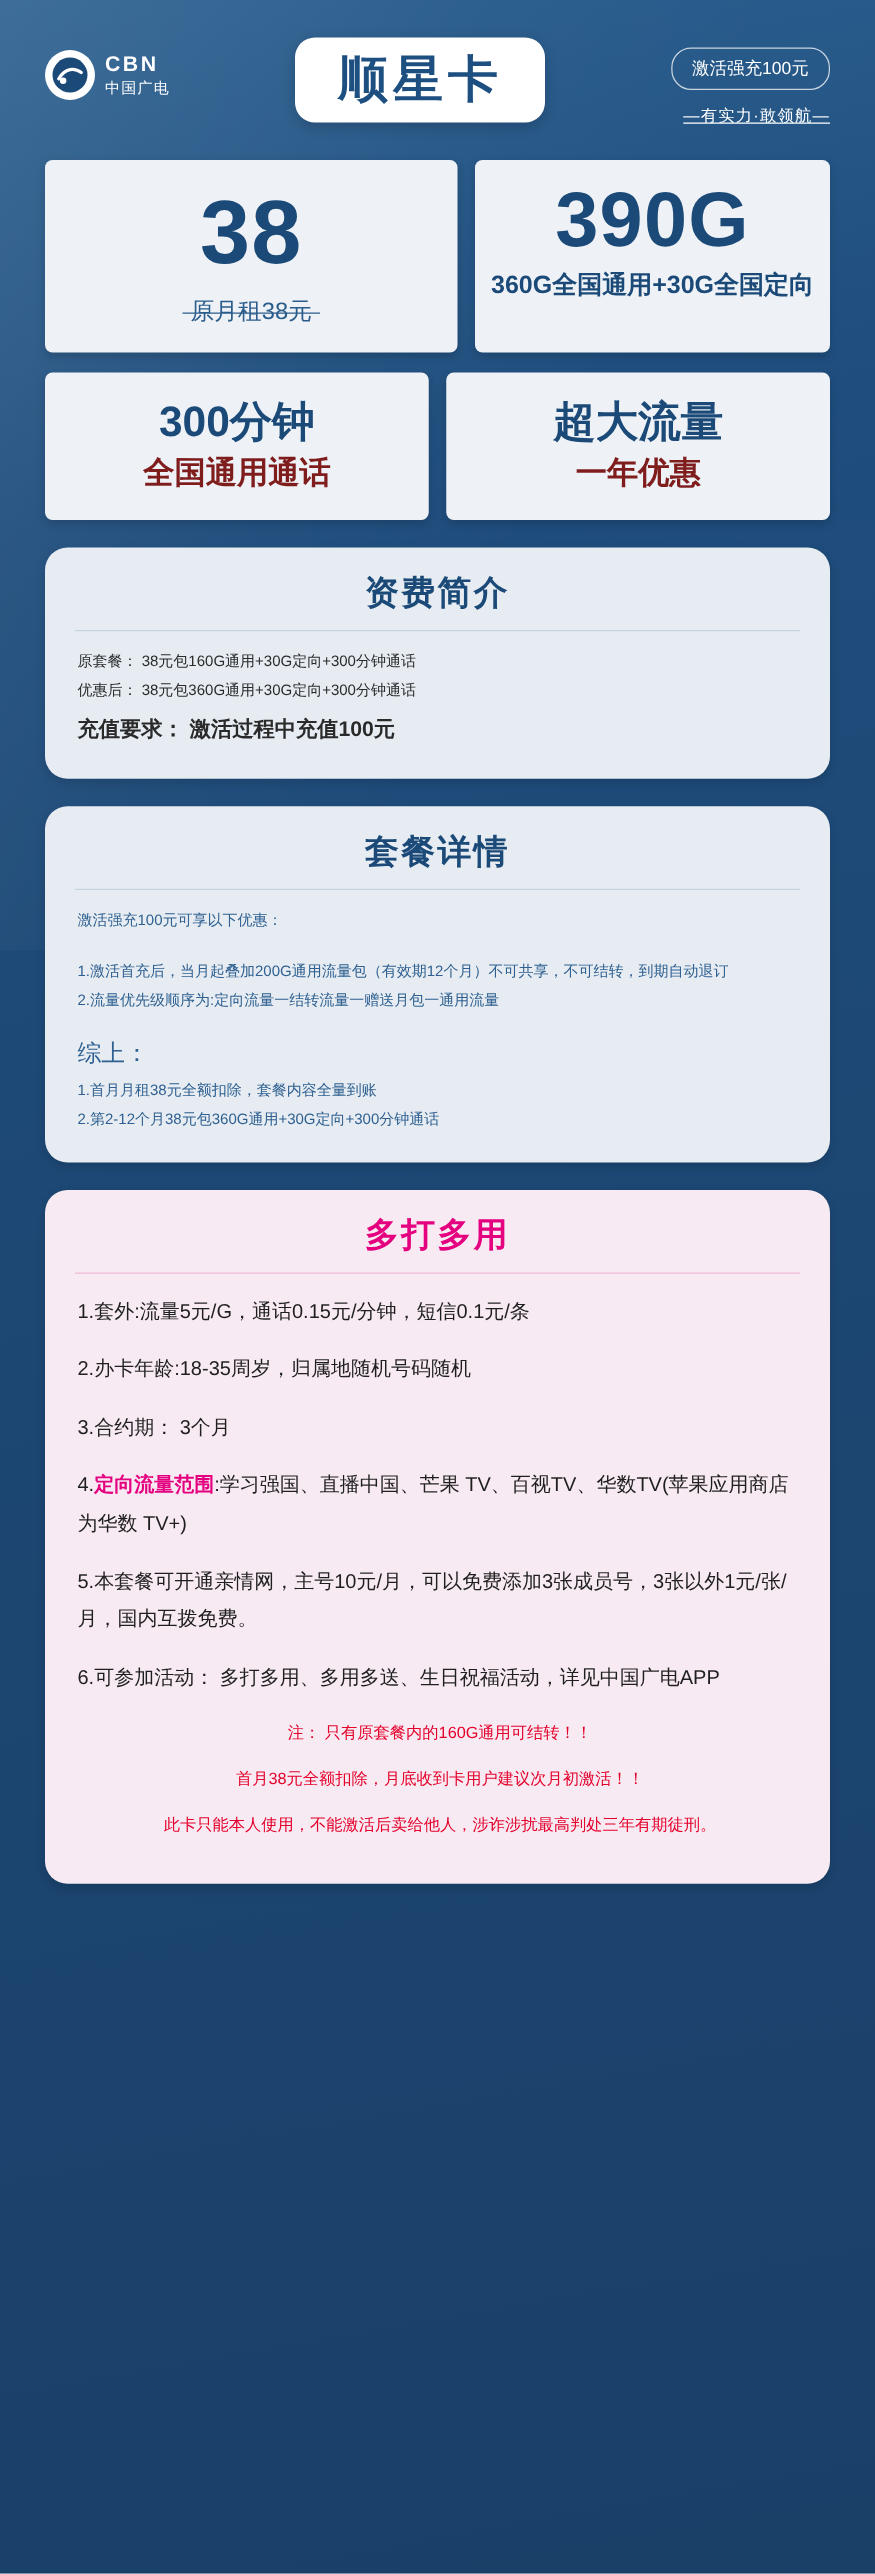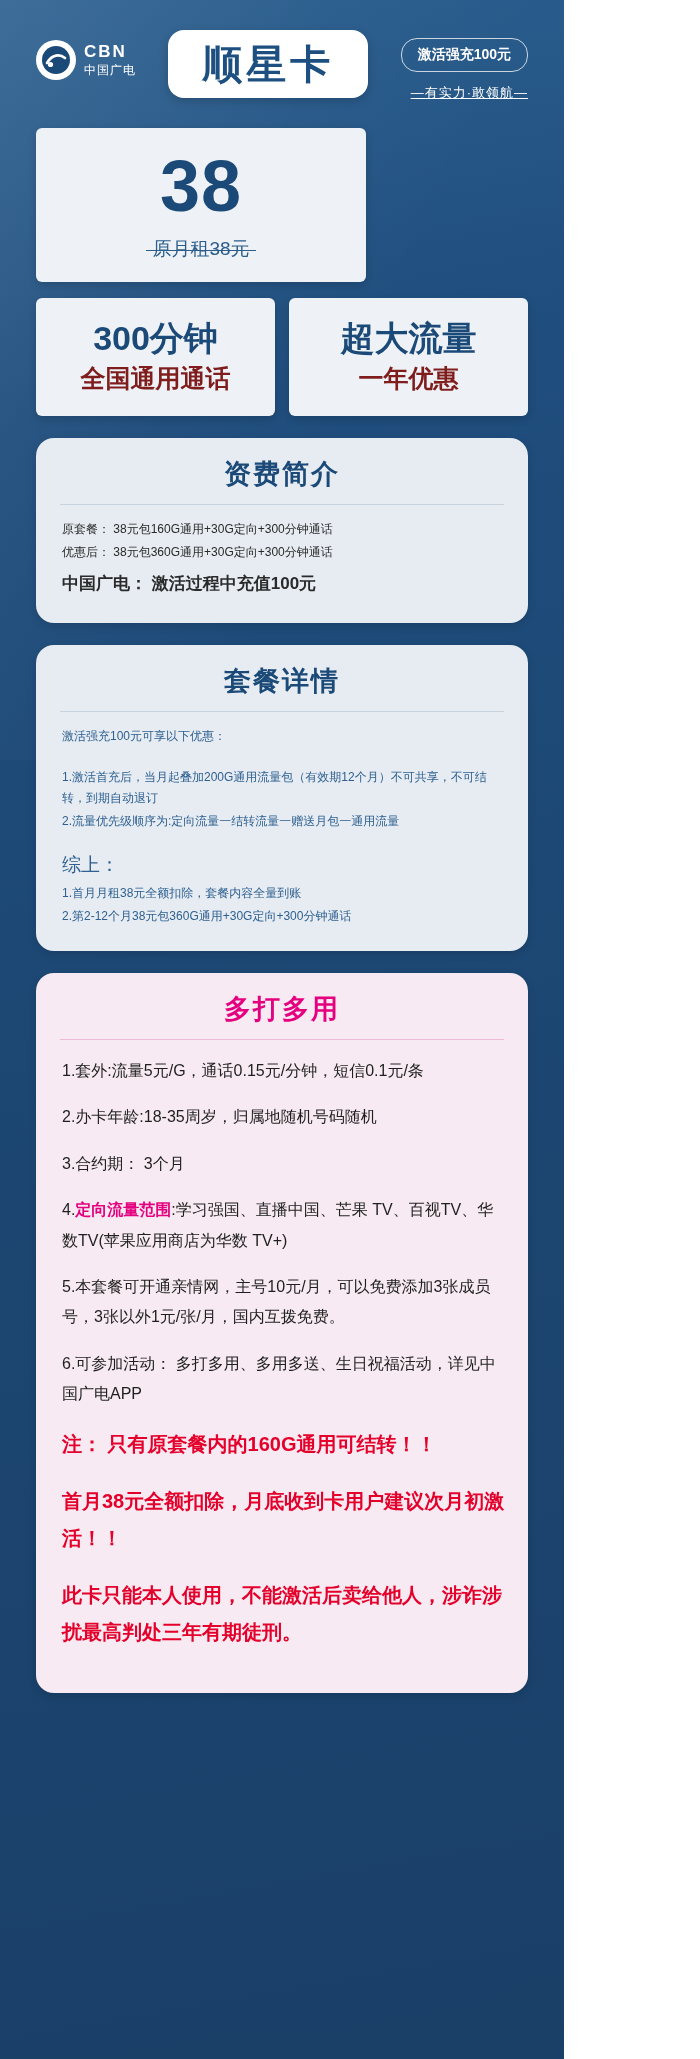--- a/index.html
+++ b/index.html
@@ -2,21 +2,21 @@
 <html><head>
 <meta charset="utf-8">
 <style>
   * { box-sizing: border-box; }
   html, body {
     margin: 0; padding: 0;
     background: #ffffff;
     font-family: "Liberation Sans", sans-serif;
   }
   .page {
-    width: 564px;
+    width: 700px;
     min-height: 2059px;
     position: relative;
     background: linear-gradient(170deg, #2b5f8f 0%, #1f4d7d 20%, #1c4570 60%, #1a4068 100%);
     overflow: hidden;
     padding: 0 0 40px 0;
   }
   
   .page::before {
     content: "";
     position: absolute;
@@ -64,21 +64,21 @@
     display: block;
     line-height: 1.1;
   }
 
   .header-right { display: flex; flex-direction: column; align-items: flex-end; gap: 12px; padding-top: 12px; }
   .pill {
     border: 1px solid rgba(255,255,255,0.75);
     border-radius: 16px;
     color: #ffffff;
     font-size: 14px;
-    font-weight: bold;
+    font-weight: normal;
     padding: 7px 16px;
     white-space: nowrap;
   }
   .slogan {
     color: #ffffff;
     font-size: 13px;
     letter-spacing: 1px;
     white-space: nowrap;
     text-decoration: underline;
   }
@@ -202,25 +202,26 @@
 
   .tip-line {
     color: #1f1f1f;
     font-size: 16px;
     line-height: 1.9;
     margin-left: 4px;
   }
   .tip-line .hl { color: #e4007f; font-weight: bold; }
   .warn {
     color: #e4002b;
-    font-weight: bold;
-    font-size: 20px;
+    font-weight: normal;
+    font-size: 13px;
     line-height: 1.85;
     margin-left: 4px;
     margin-top: 8px;
+    text-align: center;
   }
   .warn.first { margin-top: 14px; }
 </style>
 </head>
 <body>
 
 <div class="page">
   <div class="inner">
 
     <div class="header">
@@ -246,39 +247,43 @@
         <div class="pill">激活强充100元</div>
         <div class="slogan">—有实力·敢领航—</div>
       </div>
     </div>
 
     <div class="row">
       <div class="card card-price">
         <div class="price-num">38</div>
         <div class="price-sub">原月租38元</div>
       </div>
+      <div class="card card-data">
+        <div class="data-num">390G</div>
+        <div class="data-sub">360G全国通用+30G全国定向</div>
+      </div>
     </div>
 
     <div class="row row2">
       <div class="card card-feature">
         <div class="feature-1">300分钟</div>
         <div class="feature-2">全国通用通话</div>
       </div>
       <div class="card card-feature">
         <div class="feature-1">超大流量</div>
         <div class="feature-2">一年优惠</div>
       </div>
     </div>
 
     <div class="panel">
       <div class="panel-title">资费简介</div>
       <div class="panel-rule"></div>
       <p class="line">原套餐： 38元包160G通用+30G定向+300分钟通话</p>
       <p class="line">优惠后： 38元包360G通用+30G定向+300分钟通话</p>
-      <p class="line bold">中国广电： 激活过程中充值100元</p>
+      <p class="line bold">充值要求： 激活过程中充值100元</p>
     </div>
 
     <div class="panel">
       <div class="panel-title">套餐详情</div>
       <div class="panel-rule"></div>
       <div class="blue-body">
         <p class="line lead">激活强充100元可享以下优惠：</p>
         <p class="line">1.激活首充后，当月起叠加200G通用流量包（有效期12个月）不可共享，不可结转，到期自动退订</p>
         <p class="line">2.流量优先级顺序为:定向流量一结转流量一赠送月包一通用流量</p>
         <p class="line head">综上：</p>

